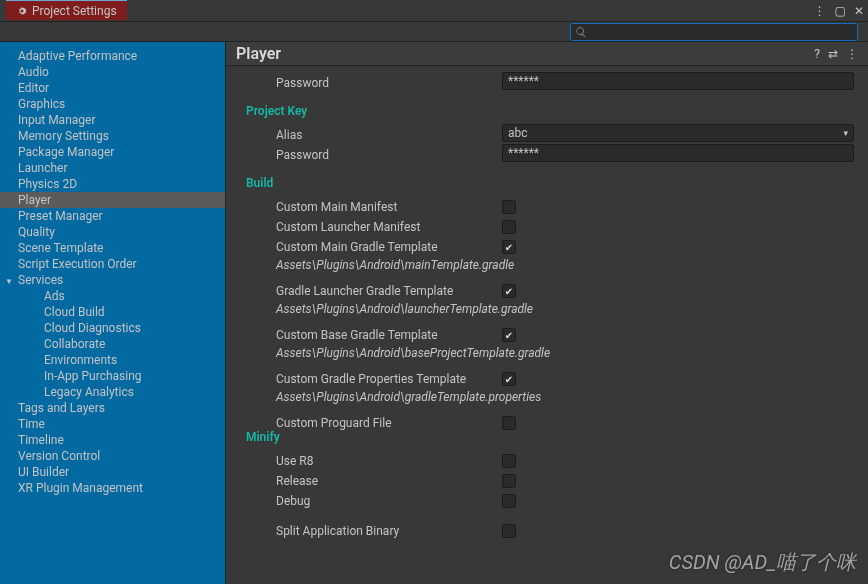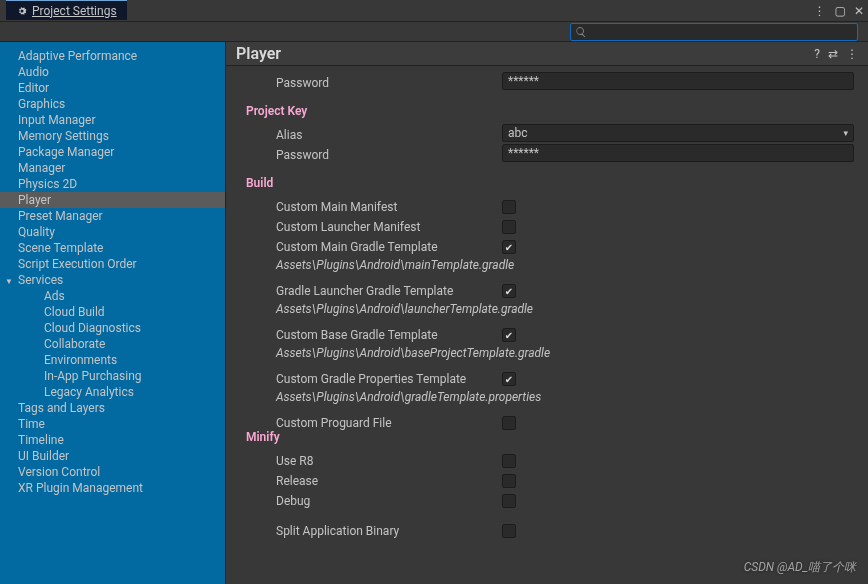--- a/index.html
+++ b/index.html
@@ -1,18 +1,18 @@
 <!DOCTYPE html>
 <html><head>
 <meta charset="utf-8">
 <style>
 * { margin: 0; padding: 0; box-sizing: border-box; font-family: -apple-system, BlinkMacSystemFont, "Segoe UI", Roboto, Arial, sans-serif; }
 body { background: #383838; color: #c4c4c4; font-size: 12px; width: 868px; height: 584px; overflow: hidden; display: flex; flex-direction: column; }
 .titlebar { height: 22px; background: #383838; display: flex; align-items: center; padding: 0 6px; border-bottom: 1px solid #222; position: relative; }
-.titlebar .tab { background: #0f172a; border-top: 2px solid #6fa6d6; padding: 3px 10px; display: flex; align-items: center; gap: 4px; height: 100%; margin-top: -2px; text-decoration: underline; }
+.titlebar .tab { background: #7f1d1d; border-top: 2px solid #6fa6d6; padding: 3px 10px; display: flex; align-items: center; gap: 4px; height: 100%; margin-top: -2px; }
 .titlebar-right { position: absolute; right: 4px; display: flex; gap: 8px; align-items: center; }
 .icon-dots { letter-spacing: 1px; }
 .gear-svg { width: 12px; height: 12px; fill: #c4c4c4; }
 .search-row { height: 20px; display: flex; justify-content: flex-end; align-items: center; padding: 2px 10px 2px 4px; background: #383838; border-bottom: 1px solid #222; }
 .search-box { width: 288px; height: 18px; background: #2a2a2a; border: 1px solid #0d6cbf; border-radius: 2px; display: flex; align-items: center; padding: 0 4px; }
 .search-box svg { width: 12px; height: 12px; fill: #888; }
 .body { flex: 1; display: flex; overflow: hidden; }
 .sidebar { width: 226px; background: #0369a1; border-right: 1px solid #222; padding-top: 6px; overflow-y: auto; }
 .side-item { height: 16px; line-height: 16px; padding-left: 18px; cursor: pointer; white-space: nowrap; }
 .side-item.selected { background: #5b5b5b; }
@@ -23,28 +23,28 @@
 .main-header { height: 24px; display: flex; align-items: center; padding: 0 10px; border-bottom: 1px solid #222; background: #3c3c3c; }
 .main-header h1 { font-size: 16px; font-weight: 600; color: #d9d9d9; flex: 1; }
 .main-header .hdr-icons { display: flex; gap: 8px; font-size: 12px; }
 .content { flex: 1; overflow-y: auto; padding: 4px 14px 8px 20px; position: relative; }
 .content::-webkit-scrollbar { width: 12px; }
 .content::-webkit-scrollbar-thumb { background: #5a5a5a; }
 .content::-webkit-scrollbar-track { background: #2f2f2f; }
 .row { display: flex; align-items: flex-end; min-height: 20px; margin-bottom: 0px; }
 .row .label { flex: 0 0 256px; padding-left: 14px; }
 .row.indent .label { padding-left: 30px; }
-.section-head { font-weight: 600; color: #f9a8d4; margin-top: 14px; margin-bottom: 4px; padding-left: 0; }
+.section-head { font-weight: 600; color: #14b8a6; margin-top: 14px; margin-bottom: 4px; padding-left: 0; }
 .section-head.nomt { margin-top: 0; }
 .text-input, .dropdown { flex: 1; height: 18px; background: #2a2a2a; border: 1px solid #1c1c1c; border-radius: 2px; color: #c4c4c4; padding: 0 5px; display: flex; align-items: center; position: relative; }
 .dropdown::after { content: "▾"; position: absolute; right: 5px; font-size: 9px; }
 .checkbox { width: 14px; height: 14px; background: #2a2a2a; border: 1px solid #1c1c1c; border-radius: 2px; display: flex; align-items: center; justify-content: center; }
 .checkbox.checked::after { content: "✔"; font-size: 10px; color: #ddd; }
 .path-label { padding-left: 30px; color: #c4c4c4; min-height: 18px; line-height: 18px; margin: 2px 0 4px 0; font-style: italic; }
-.watermark { position: fixed; right: 12px; bottom: 8px; color: #bdbdbd; font-size: 12px; opacity: 0.8; text-shadow: 0 0 3px #222; font-style: italic; }
+.watermark { position: fixed; right: 12px; bottom: 8px; color: #bdbdbd; font-size: 20px; opacity: 0.8; text-shadow: 0 0 3px #222; font-style: italic; }
 </style>
 </head>
 <body>
 
 <div class="titlebar">
   <div class="tab">
     <svg class="gear-svg" viewBox="0 0 24 24">
         <path d="M19.4 13l.6-1-.6-1 1.5-1.2-1-1.7-1.9.5-.8-.8.5-1.9-1.7-1L14.8 6l-1-.6-1 .6L11 4.5l-1.7 1 .5 1.9-.8.8-1.9-.5-1 1.7L7.6 11 7 12l.6 1-1.5 1.2 1 1.7 1.9-.5.8.8-.5 1.9 1.7 1L12.2 18l1 .6 1-.6 1.2 1.5 1.7-1-.5-1.9.8-.8 1.9.5 1-1.7L19.4 13zM12 15a3 3 0 110-6 3 3 0 010 6z"></path>
       </svg>
     <span>Project Settings</span>
@@ -66,40 +66,40 @@
 
 <div class="body">
   <div class="sidebar" id="sidebar">
       <div class="side-item"><span>Adaptive Performance</span></div>
       <div class="side-item"><span>Audio</span></div>
       <div class="side-item"><span>Editor</span></div>
       <div class="side-item"><span>Graphics</span></div>
       <div class="side-item"><span>Input Manager</span></div>
       <div class="side-item"><span>Memory Settings</span></div>
       <div class="side-item"><span>Package Manager</span></div>
-      <div class="side-item"><span>Manager</span></div>
+      <div class="side-item"><span>Launcher</span></div>
       <div class="side-item"><span>Physics 2D</span></div>
       <div class="side-item selected"><span>Player</span></div>
       <div class="side-item"><span>Preset Manager</span></div>
       <div class="side-item"><span>Quality</span></div>
       <div class="side-item"><span>Scene Template</span></div>
       <div class="side-item"><span>Script Execution Order</span></div>
       <div class="side-item expandable"><span class="fold">▼</span><span>Services</span></div>
       <div class="side-item side-child">Ads</div>
       <div class="side-item side-child">Cloud Build</div>
       <div class="side-item side-child">Cloud Diagnostics</div>
       <div class="side-item side-child">Collaborate</div>
       <div class="side-item side-child">Environments</div>
       <div class="side-item side-child">In-App Purchasing</div>
       <div class="side-item side-child">Legacy Analytics</div>
       <div class="side-item"><span>Tags and Layers</span></div>
       <div class="side-item"><span>Time</span></div>
       <div class="side-item"><span>Timeline</span></div>
+      <div class="side-item"><span>Version Control</span></div>
       <div class="side-item"><span>UI Builder</span></div>
-      <div class="side-item"><span>Version Control</span></div>
       <div class="side-item"><span>XR Plugin Management</span></div>
     </div>
 
   <div class="main">
     <div class="main-header">
       <h1>Player</h1>
       <div class="hdr-icons">
         <span>?</span>
         <span>⇄</span>
         <span>⋮</span>

